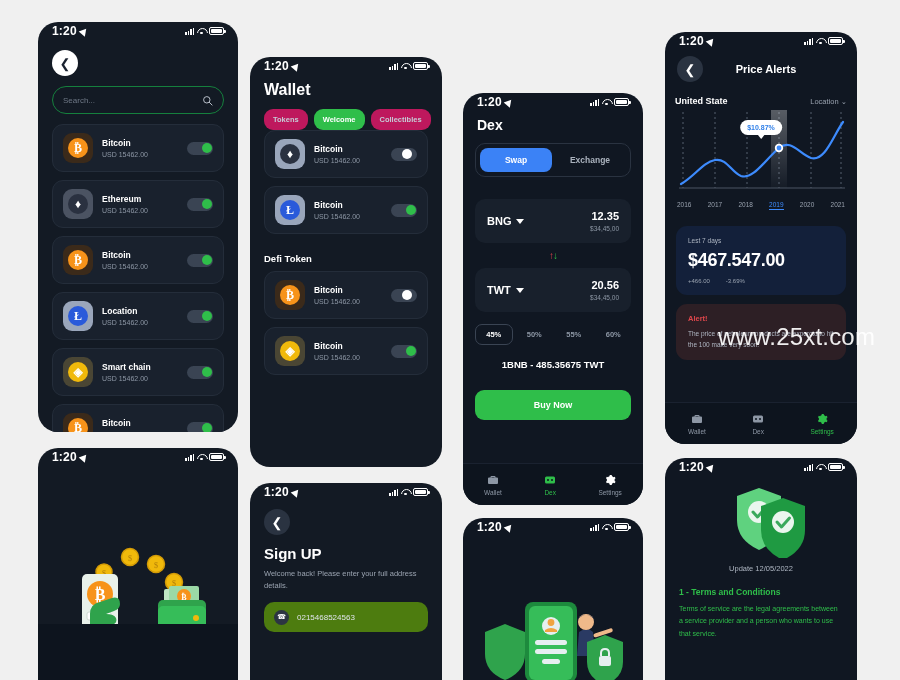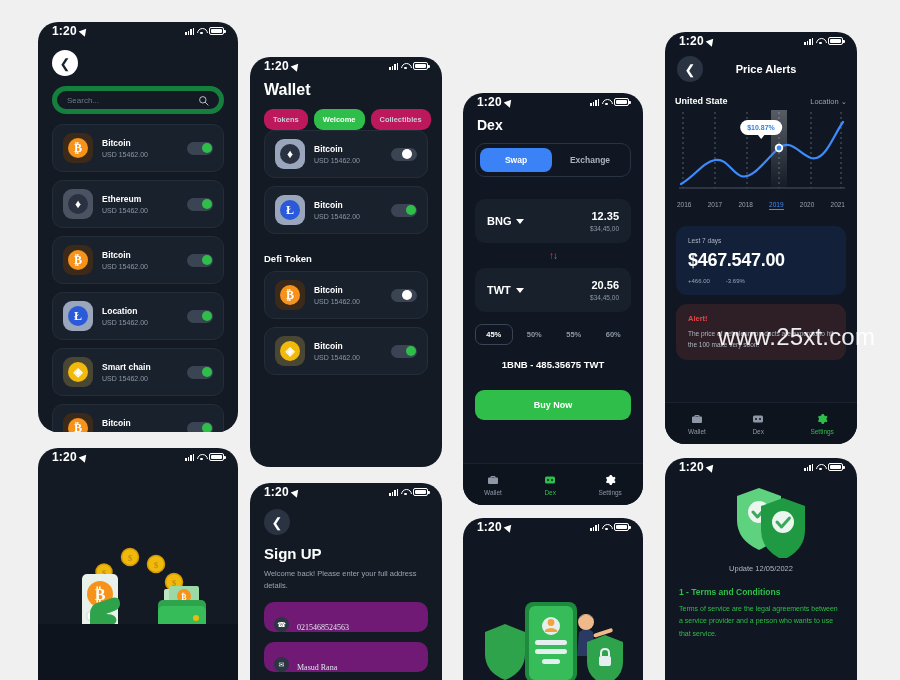--- a/index.html
+++ b/index.html
@@ -104,21 +104,21 @@
     display:flex; align-items:center; justify-content:space-around;
     border-top: 1px solid #1a2230;
   }
   .tabitem { display:flex; flex-direction:column; align-items:center; gap:3px; }
   .tabitem .ti-lbl { font-size: 6.5px; color: #8d97a5; }
   .tabitem.active .ti-lbl { color: #2fbe4a; }
 
   
   #s1 { left: 38px; top: 22px; width: 200px; height: 410px; }
   .search-box {
-    margin: 0 14px; height: 28px; border: 5px solid #15803d;
+    margin: 0 14px; height: 28px; border: 1px solid #15803d;
     border-radius: 14px; display:flex; align-items:center;
     padding: 0 10px; gap: 6px;
   }
   .search-box input {
     flex:1; background:transparent; border:0; outline:0;
     color:#fff; font-size: 8px; font-family:"Liberation Sans",sans-serif;
   }
   .search-box input::placeholder { color:#6f7886; }
 
   
@@ -198,22 +198,22 @@
   
   #s5 { left: 38px; top: 448px; width: 200px; height: 232px; border-radius:20px 20px 0 0; }
   .illo { position:absolute; left:0; right:0; top:18px; bottom:0; }
   .illo-foot { position:absolute; left:0;right:0;bottom:0;height:56px;background:#0d141e; }
 
   
   #s6 { left: 250px; top: 483px; width: 192px; height: 197px; border-radius:20px 20px 0 0; }
   .su-title { font-size: 15px; font-weight:bold; padding: 10px 14px 0; }
   .su-sub { font-size: 7.5px; color:#9aa3b0; padding: 6px 14px 0; line-height:1.6; }
   .field {
-    margin: 10px 14px 0; background:#701a75; border-radius: 10px;
-    height: 30px; display:flex; align-items:flex-end; gap:8px; padding: 0 10px; font-family: Liberation Serif, serif;
+    margin: 10px 14px 0; background:#4d7c0f; border-radius: 10px;
+    height: 30px; display:flex; align-items:center; gap:8px; padding: 0 10px;
   }
   .f-ico {
     width: 15px;height:15px;border-radius:50%;background:#2c3542;
     display:flex;align-items:center;justify-content:center;font-size:7px;
   }
   .f-val { font-size: 8px; color:#dfe4ea; }
 
   
   #s7 { left: 463px; top: 518px; width: 180px; height: 162px; border-radius:20px 20px 0 0; }
 
@@ -682,24 +682,20 @@
     </div>
     <div style="padding:8px 14px 0;">
       <div class="back-btn ghost">❮</div>
     </div>
     <div class="su-title">Sign UP</div>
     <div class="su-sub">Welcome back! Please enter your full address details.</div>
     <div class="field">
       <span class="f-ico">☎</span>
       <span class="f-val">0215468524563</span>
     </div>
-    <div class="field">
-      <span class="f-ico">✉</span>
-      <span class="f-val">Masud Rana</span>
-    </div>
   </div>
 
   <div class="phone dark2" id="s7">
     <div class="statusbar">
       <div class="sb-left">
         <span>1:20</span>
         <span class="loc-arrow"></span>
       </div>
       <div class="sb-right">
         <span class="sig">

